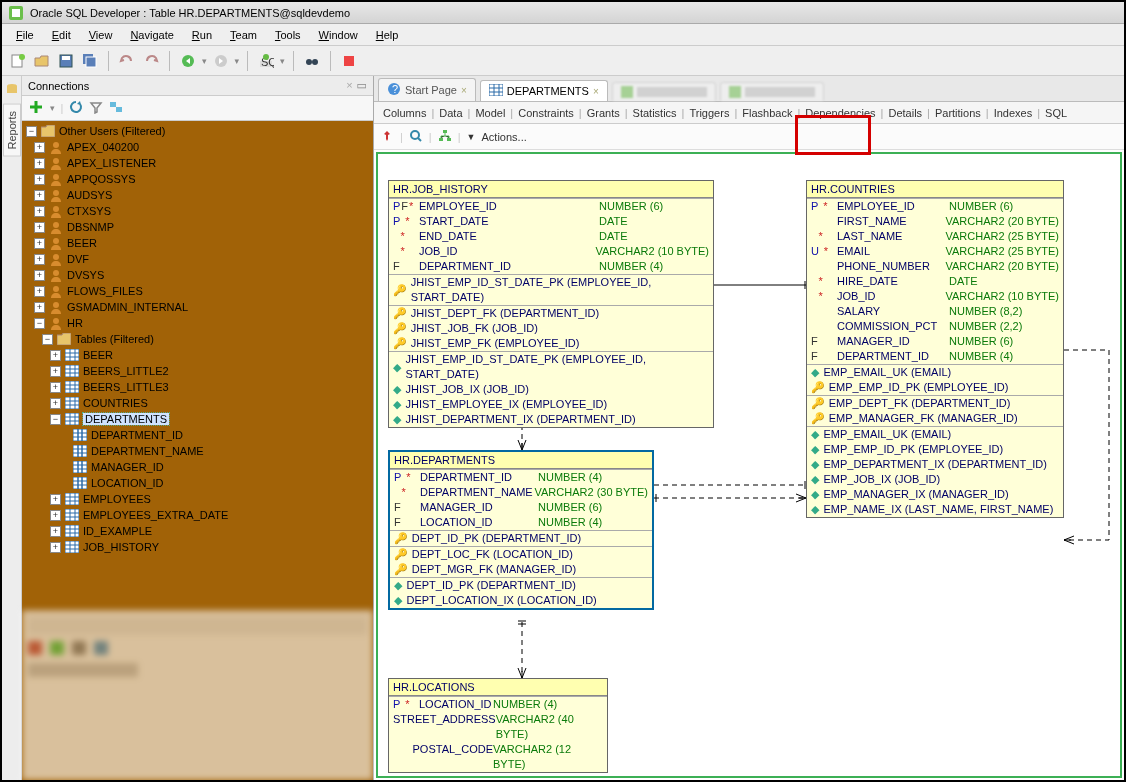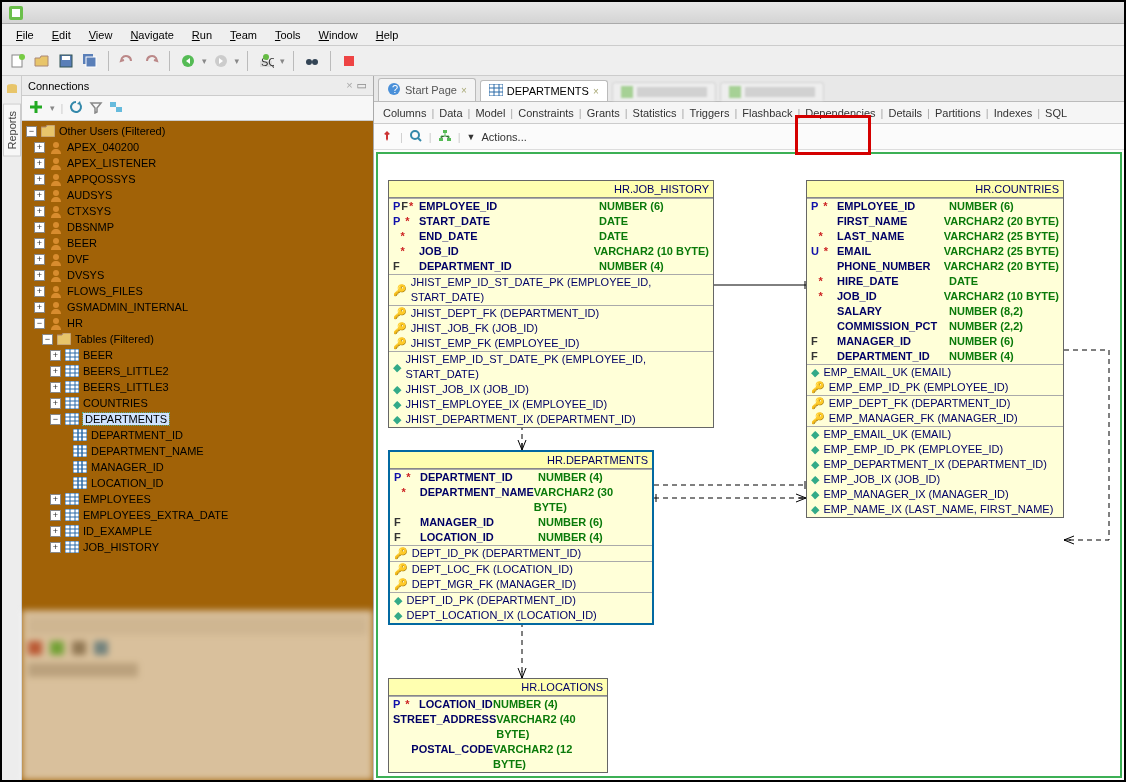--- a/index.html
+++ b/index.html
@@ -46,24 +46,24 @@
 .subtabs span { padding: 2px 5px; color: #333; white-space: nowrap; }
 .subtabs .bar { color: #aaa; padding: 0; }
 
 .subtb { display: flex; align-items: center; height: 26px; padding: 0 6px; gap: 6px; background: #fbfbfb; border-bottom: 1px solid #ddd; }
 .redbox { position: absolute; border: 3px solid #d40000; pointer-events: none; }
 
 .canvas { flex: 1; position: relative; overflow: hidden; background: #fff; }
 .erd-border { position: absolute; inset: 2px; border: 2px solid #3cb055; }
 .entity { position: absolute; border: 1px solid #666; background: #fff; font-size: 11px; }
 .entity.sel { border: 2px solid #0369a1; }
-.entity .ehdr { background: #ffffb0; text-align: right; font-weight: normal; padding: 2px 4px; border-bottom: 1px solid #888; color: #006; }
+.entity .ehdr { background: #ffffb0; text-align: left; font-weight: normal; padding: 2px 4px; border-bottom: 1px solid #888; color: #006; }
 .entity .sect { border-top: 1px solid #aaa; background: #ffffd8; }
 .entity .sect:first-of-type { border-top: none; }
-.entity .row { display: flex; padding: 0 4px; line-height: 15px; background: #ffffd8; font-weight: bold; }
+.entity .row { display: flex; padding: 0 4px; line-height: 15px; background: #ffffd8; }
 .entity .row .flags { width: 26px; color: #b22; font-size: 10px; letter-spacing: 1px; }
 .entity .row .flags .p { color: #11a; }
 .entity .row .flags .u { color: #11a; }
 .entity .row .flags .f { color: #333; }
 .entity .row .flags .star { color: #c22; }
 .entity .row .nm { flex: 1; color: #006; }
 .entity .row .ty { color: #0a7a0a; min-width: 110px; }
 .entity .idx { display: flex; align-items: center; padding: 0 4px; line-height: 15px; background: #ffffd8; gap: 4px; color: #006; }
 .entity .idx .key { color: #d4a017; }
 .entity .idx .keyr { color: #c33; }
@@ -76,20 +76,21 @@
 </head>
 <body>
 
 <div class="titlebar">
   <span class="app-icon">
     <svg width="16" height="16">
         <rect x="1" y="1" width="14" height="14" rx="2" fill="#6bbf4b"></rect>
         <rect x="4" y="4" width="8" height="8" fill="#fff"></rect>
       </svg>
   </span>
+  <span>Oracle SQL Developer : Table HR.DEPARTMENTS@sqldevdemo</span>
 </div>
 
 <div class="menubar" id="menubar">
     <span><u>F</u>ile</span>
     <span><u>E</u>dit</span>
     <span><u>V</u>iew</span>
     <span><u>N</u>avigate</span>
     <span><u>R</u>un</span>
     <span><u>T</u>eam</span>
     <span><u>T</u>ools</span>

